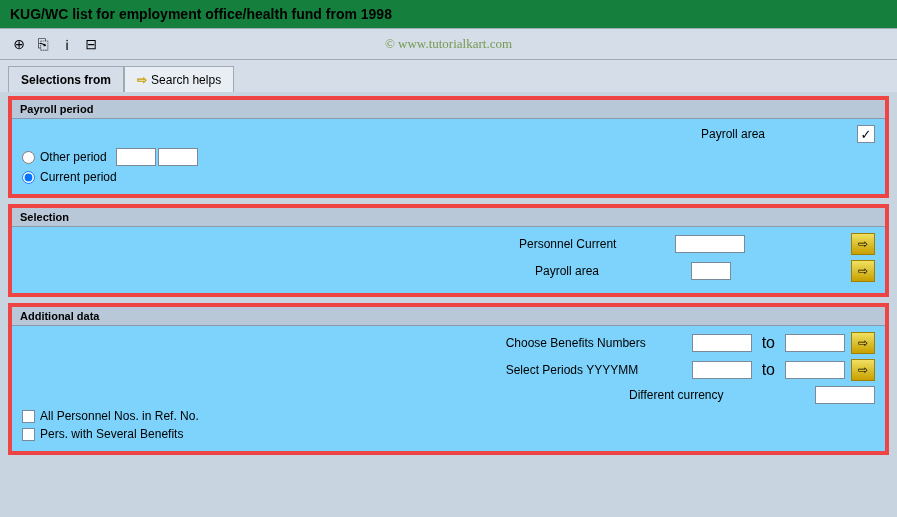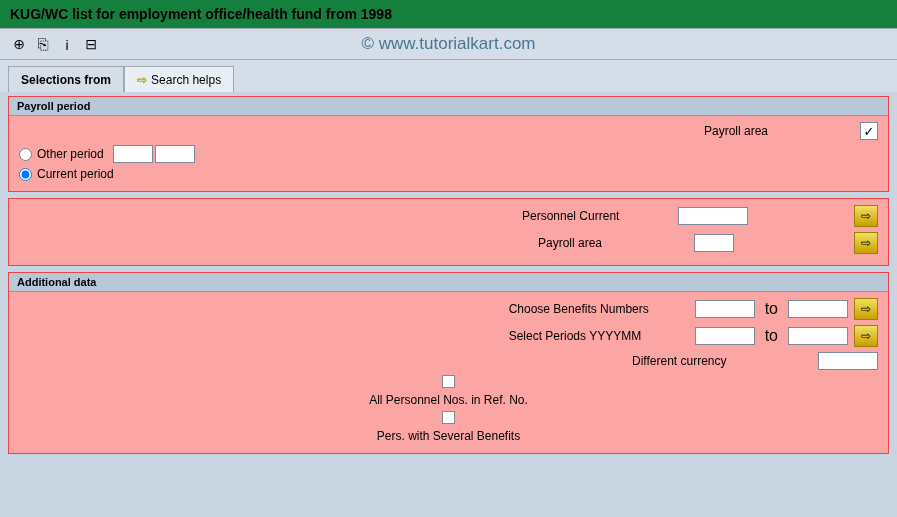--- a/index.html
+++ b/index.html
@@ -39,24 +39,25 @@
       justify-content: center;
       cursor: pointer;
       color: #000;
       font-size: 14px;
     }
 
     .watermark {
       position: absolute;
       left: 50%;
       transform: translateX(-50%);
-      color: #0c4a6e;
-      font-size: 17px;
+      color: #4d7c0f;
+      font-size: 13px;
       opacity: 0.7;
       pointer-events: none;
+      font-family: Liberation Serif, serif;
     }
 
     .tab-bar {
       background: #d4dde8;
       padding: 6px 8px 0 8px;
       display: flex;
       gap: 0;
     }
 
     .tab-btn {
@@ -83,22 +84,22 @@
     }
 
     .main-content {
       background: #c8d4e0;
       padding: 4px 8px;
       height: calc(517px - 90px);
       overflow-y: auto;
     }
 
     .section {
-      background: #fca5a5;
-      border: 1px solid #ef4444;
+      background: #7dd3fc;
+      border: 4px solid #ef4444;
       margin-bottom: 6px;
     }
 
     .section-header {
       background: #b8c8d8;
       padding: 3px 8px;
       font-size: 11px;
       font-weight: bold;
       color: #000;
       border-bottom: 1px solid #8a9aaa;
@@ -171,21 +172,20 @@
     .to-label {
       font-size: 16px;
       margin: 0 4px;
     }
 
     .checkbox-row {
       display: flex;
       align-items: center;
       gap: 5px;
       margin-bottom: 4px;
-      flex-direction: column;
     }
 
     .checkbox-square {
       width: 13px;
       height: 13px;
       background: #fff;
       border: 1px solid #7a8a9a;
       cursor: pointer;
     }
 
@@ -248,20 +248,21 @@
 
       <div class="radio-row">
         <input type="radio" name="period" checked="" style="">
         <span class="radio-label">Current period</span>
       </div>
 
     </div>
   </div>
 
   <div class="section">
+    <div class="section-header">Selection</div>
     <div class="section-body">
 
       <div class="field-row">
         <span class="field-label">Personnel Current</span>
         <input type="text" class="text-input text-input-lg" style="">
         <div style="margin-left: 100px;">
           <div class="arrow-btn">⇨</div>
         </div>
       </div>
 

